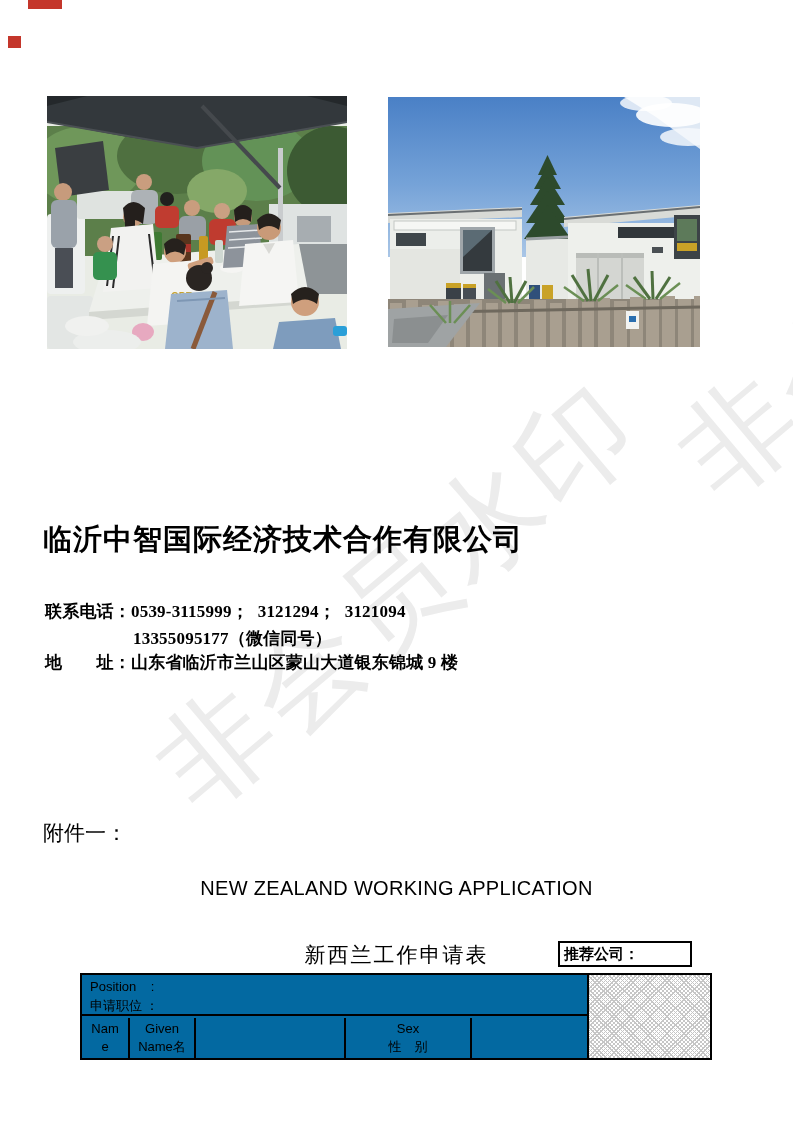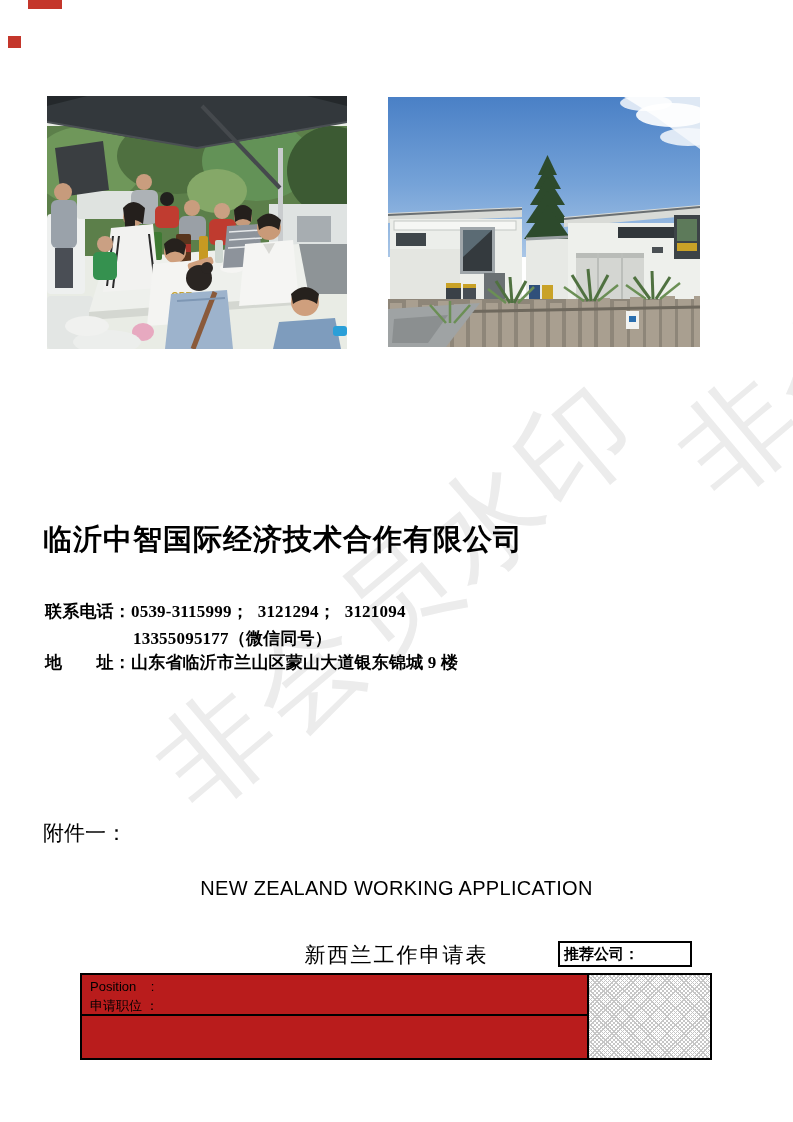--- a/index.html
+++ b/index.html
@@ -32,21 +32,21 @@
   
   .attachment{left:43px;top:785px;font-size:21px;font-weight:normal;}
   .title-en{left:0;top:843px;width:793px;text-align:center;font-size:20px;font-weight:normal;letter-spacing:0.3px;}
   .title-zh{left:0;top:907px;width:793px;text-align:center;font-size:21px;font-weight:500;letter-spacing:2px;}
   
   .recommend-box{left:558px;top:907px;width:134px;height:26px;border:2px solid #000;
                  box-sizing:border-box;display:flex;align-items:center;background:#fff;}
   .recommend-box span{font-size:15px;font-weight:bold;padding-left:4px;}
   
   .app-table{left:80px;top:939px;width:632px;height:87px;border:2px solid #000;
-             box-sizing:border-box;background:#b91c1c;}
+             box-sizing:border-box;background:#0369a1;}
   .photo-cell{position:absolute;left:505px;top:0;right:0;bottom:0;border-left:2px solid #000;
               background-color:#fff;
               background-image:
                 repeating-linear-gradient(45deg,#c6c6c6 0,#c6c6c6 1px,transparent 1px,transparent 3px),
                 repeating-linear-gradient(135deg,#c6c6c6 0,#c6c6c6 1px,transparent 1px,transparent 3px);}
   .pos-row{position:absolute;left:0;top:0;width:505px;height:41px;border-bottom:2px solid #000;
            box-sizing:border-box;padding:2px 0 0 8px;font-size:13px;line-height:19px;}
   .pos-row div{white-space:pre;}
   .name-row{position:absolute;left:0;top:43px;width:505px;bottom:0;display:flex;}
   .cell{box-sizing:border-box;border-right:2px solid #000;display:flex;flex-direction:column;
@@ -296,15 +296,35 @@
   <div class="abs layer recommend-box">
     <span>推荐公司：</span>
   </div>
 
   <div class="abs layer app-table">
     <div class="photo-cell"></div>
     <div class="pos-row">
       <div>Position    :</div>
       <div>申请职位 ：</div>
     </div>
+    <div class="name-row">
+      <div class="cell c1">
+        <span>Nam</span>
+        <span>e</span>
+      </div>
+      <div class="cell c2">
+        <span>Given</span>
+        <span>Name名</span>
+      </div>
+      <div class="cell c3">
+        <span></span>
+      </div>
+      <div class="cell c4">
+        <span>Sex</span>
+        <span>性　别</span>
+      </div>
+      <div class="cell c5">
+        <span></span>
+      </div>
+    </div>
   </div>
 
 </div>
 
 </body></html>

